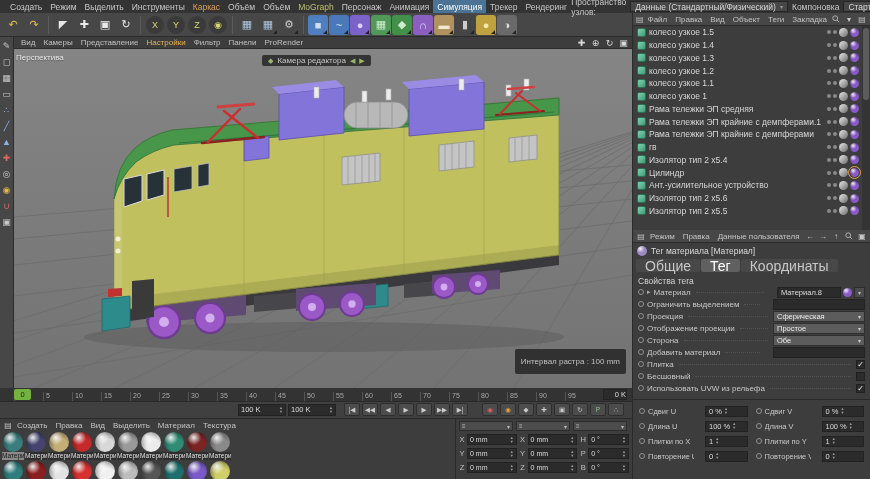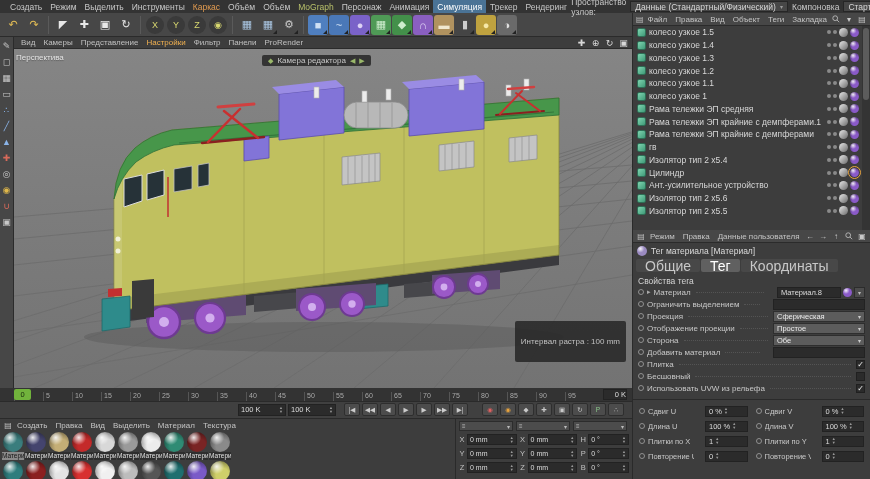--- a/index.html
+++ b/index.html
@@ -39,22 +39,22 @@
     align-items:center; font-size:8px; color:#c0c0c0; padding:0 3px; }
   .vp-mi { padding:0 4px; white-space:nowrap; }
   .vp-mi.active { color:#f0b050; }
   #vp-nav { margin-left:auto; display:flex; gap:3px; }
   .vp-nav-ic { width:11px; height:11px; font-size:9px; color:#d8d8d8; display:flex; align-items:center; justify-content:center; }
   #vp-canvas { position:relative; width:618px; height:339px; overflow:hidden; background:#7b7b7b; }
   #view-label { position:absolute; left:2px; top:4px; font-size:8px; color:#e6e6e6; text-shadow:0 1px 1px rgba(0,0,0,.3); }
   #camera-pill { position:absolute; left:248px; top:6px; background:rgba(38,38,38,.85); color:#c8c8c8;
     font-size:8px; padding:1px 6px; border-radius:2px; display:flex; align-items:center; gap:4px; }
   #camera-pill .cpi { font-size:7px; color:#9ab86a; }
-  #raster-pill { position:absolute; right:6px; bottom:26px; background:rgba(38,38,38,.85); color:#c0c0c0;
-    font-size:8px; padding:16px 6px; border-radius:2px; }
+  #raster-pill { position:absolute; right:6px; bottom:14px; background:rgba(38,38,38,.85); color:#c0c0c0;
+    font-size:8px; padding:8px 6px; border-radius:2px; }
 
   
   #timeline { position:absolute; left:0; top:388px; width:632px; height:30px; background:#404040; }
   #ruler { position:relative; height:14px; background:#333; border-bottom:1px solid #2a2a2a;
     display:flex; align-items:flex-end; padding-left:14px; }
   .tick { width:29px; flex:none; border-left:1px solid #555; height:9px; padding-left:2px;
     font-size:7px; color:#aaa; line-height:8px; overflow:hidden; }
   #playhead { position:absolute; left:14px; top:1px; width:17px; height:11px; background:#71b33c;
     border-radius:2px; color:#16280c; font-size:7.5px; text-align:center; line-height:11px; }
   #frame-field { position:absolute; right:5px; top:1px; width:24px; height:11px; background:#2b2b2b;

